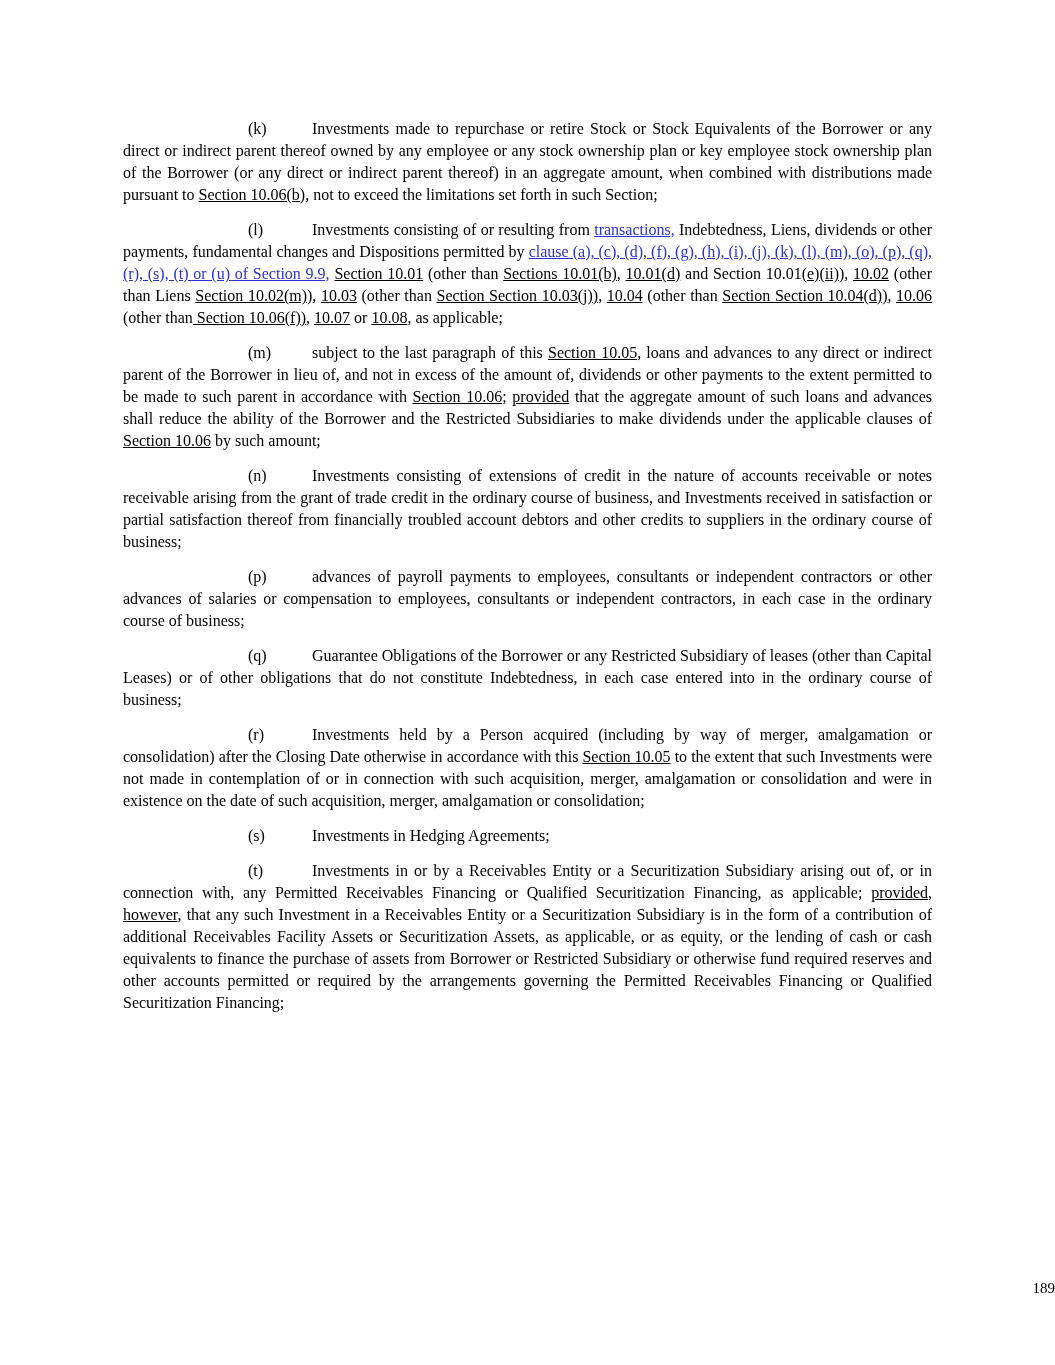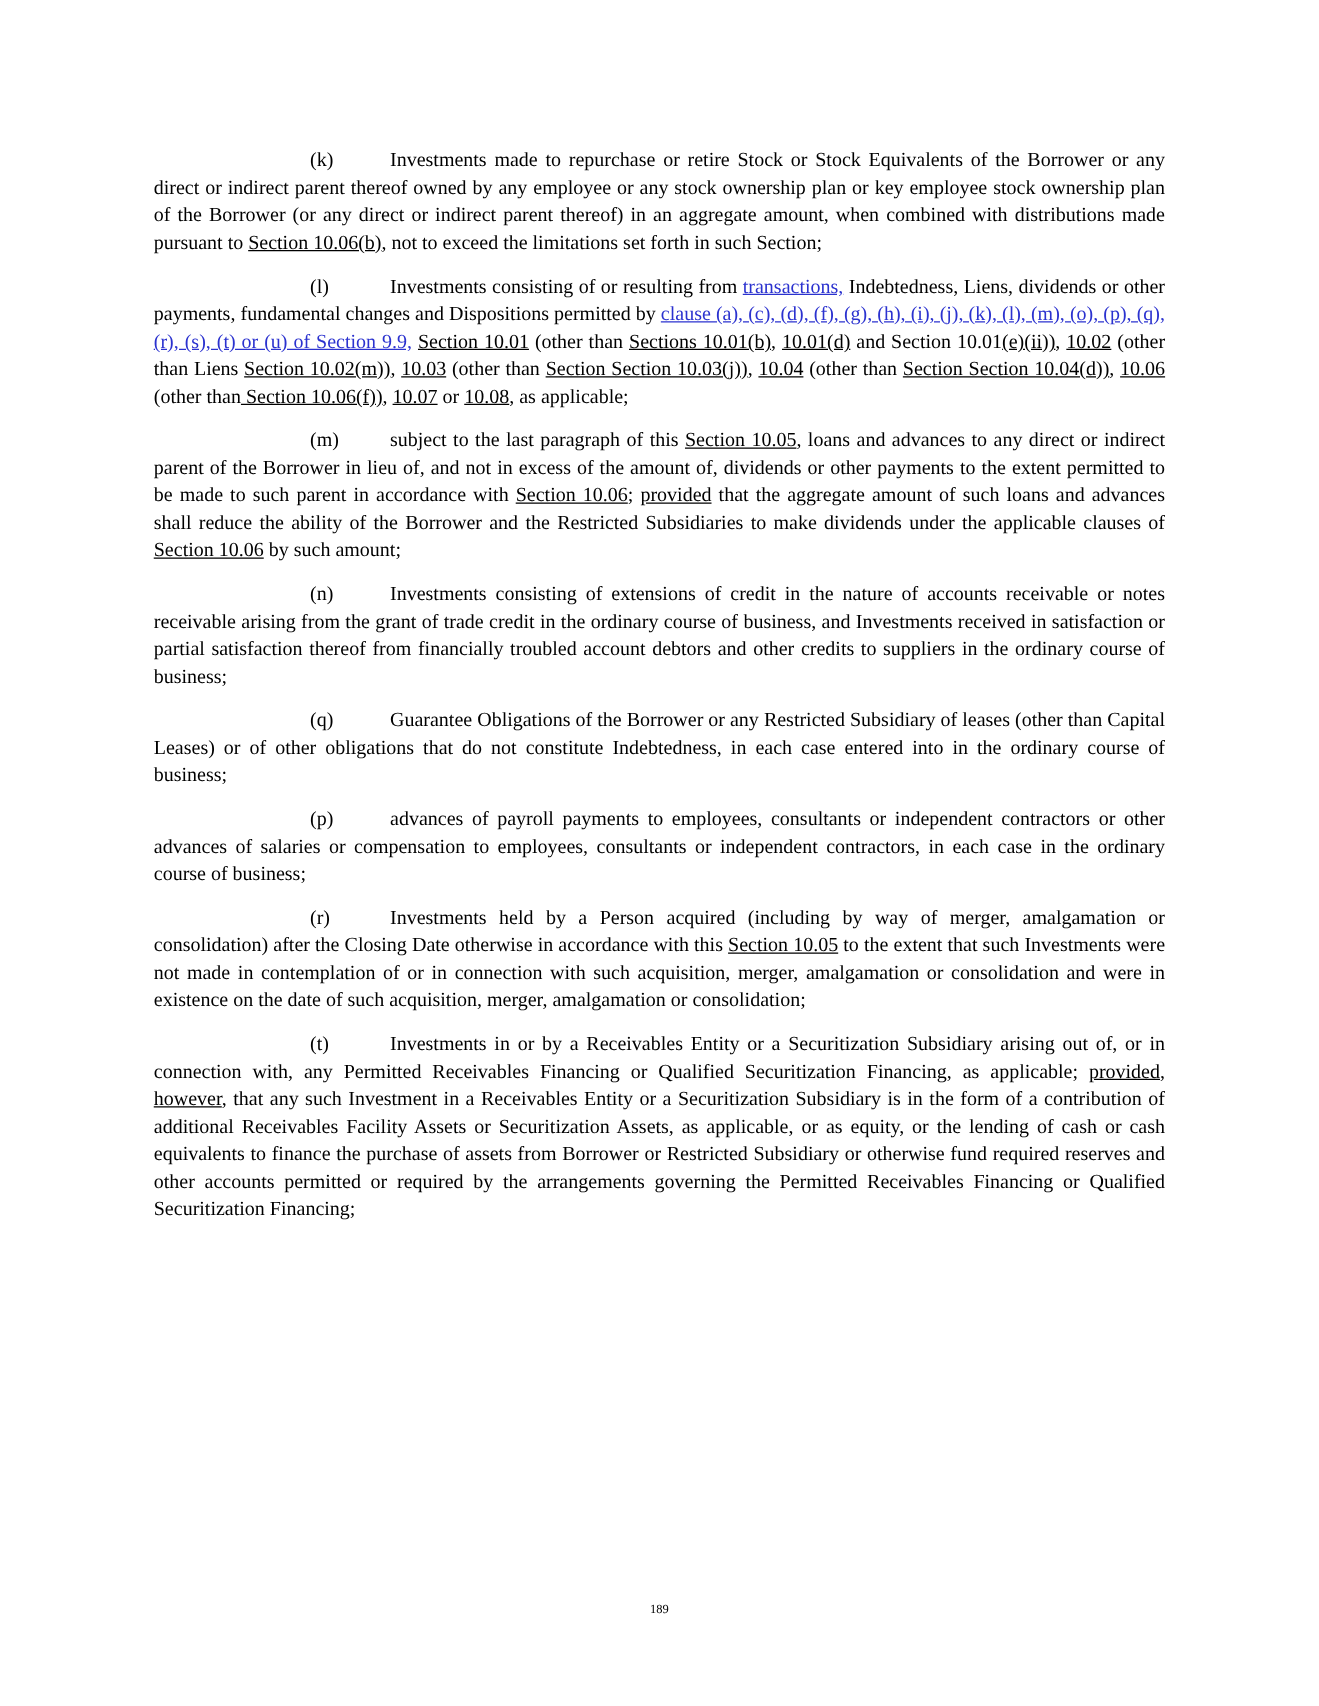--- a/index.html
+++ b/index.html
@@ -39,33 +39,34 @@
   .seg-link {
     color: var(--link-color, #2b32cf);
     text-decoration: underline;
     cursor: pointer;
   }
   .pageno {
     position: absolute;
     left: 0;
     top: 1280px;
     width: 100%;
-    text-align: center;
-    font-size: 10px;
+    text-align: right;
+    font-size: 15px;
     line-height: 16px;
   }
 </style>
 </head>
 <body>
 
 <div class="page">
   <div class="content">
       <p class="para"><span class="plabel">(k)</span><span class="seg-plain">Investments made to repurchase or retire Stock or Stock Equivalents of the Borrower or any direct or indirect parent thereof owned by any employee or any stock ownership plan or key employee stock ownership plan of the Borrower (or any direct or indirect parent thereof) in an aggregate amount, when combined with distributions made pursuant to </span><span class="seg-u">Section 10.06(b)</span><span class="seg-plain">, not to exceed the limitations set forth in such Section;</span></p>
       <p class="para"><span class="plabel">(l)</span><span class="seg-plain">Investments consisting of or resulting from </span><span class="seg-link">transactions,</span><span class="seg-plain"> Indebtedness, Liens, dividends or other payments, fundamental changes and Dispositions permitted by </span><span class="seg-link">clause (a), (c), (d), (f), (g), (h), (i), (j), (k), (l), (m), (o), (p), (q), (r), (s), (t) or (u) of Section 9.9,</span><span class="seg-plain"> </span><span class="seg-u">Section 10.01</span><span class="seg-plain"> (other than </span><span class="seg-u">Sections 10.01(b)</span><span class="seg-plain">, </span><span class="seg-u">10.01(d)</span><span class="seg-plain"> and Section 10.01</span><span class="seg-u">(e)(ii))</span><span class="seg-plain">, </span><span class="seg-u">10.02</span><span class="seg-plain"> (other than Liens </span><span class="seg-u">Section 10.02(m))</span><span class="seg-plain">, </span><span class="seg-u">10.03</span><span class="seg-plain"> (other than </span><span class="seg-u">Section Section 10.03(j))</span><span class="seg-plain">, </span><span class="seg-u">10.04</span><span class="seg-plain"> (other than </span><span class="seg-u">Section Section 10.04(d))</span><span class="seg-plain">, </span><span class="seg-u">10.06</span><span class="seg-plain"> (other than</span><span class="seg-u"> Section 10.06(f))</span><span class="seg-plain">, </span><span class="seg-u">10.07</span><span class="seg-plain"> or </span><span class="seg-u">10.08</span><span class="seg-plain">, as applicable;</span></p>
       <p class="para"><span class="plabel">(m)</span><span class="seg-plain">subject to the last paragraph of this </span><span class="seg-u">Section 10.05</span><span class="seg-plain">, loans and advances to any direct or indirect parent of the Borrower in lieu of, and not in excess of the amount of, dividends or other payments to the extent permitted to be made to such parent in accordance with </span><span class="seg-u">Section 10.06</span><span class="seg-plain">; </span><span class="seg-u">provided</span><span class="seg-plain"> that the aggregate amount of such loans and advances shall reduce the ability of the Borrower and the Restricted Subsidiaries to make dividends under the applicable clauses of </span><span class="seg-u">Section 10.06</span><span class="seg-plain"> by such amount;</span></p>
       <p class="para"><span class="plabel">(n)</span><span class="seg-plain">Investments consisting of extensions of credit in the nature of accounts receivable or notes receivable arising from the grant of trade credit in the ordinary course of business, and Investments received in satisfaction or partial satisfaction thereof from financially troubled account debtors and other credits to suppliers in the ordinary course of business;</span></p>
+      <p class="para"><span class="plabel">(p)</span><span class="seg-plain">advances of payroll payments to employees, consultants or independent contractors or other advances of salaries or compensation to employees, consultants or independent contractors, in each case in the ordinary course of business;</span></p>
       <p class="para"><span class="plabel">(q)</span><span class="seg-plain">Guarantee Obligations of the Borrower or any Restricted Subsidiary of leases (other than Capital Leases) or of other obligations that do not constitute Indebtedness, in each case entered into in the ordinary course of business;</span></p>
-      <p class="para"><span class="plabel">(p)</span><span class="seg-plain">advances of payroll payments to employees, consultants or independent contractors or other advances of salaries or compensation to employees, consultants or independent contractors, in each case in the ordinary course of business;</span></p>
       <p class="para"><span class="plabel">(r)</span><span class="seg-plain">Investments held by a Person acquired (including by way of merger, amalgamation or consolidation) after the Closing Date otherwise in accordance with this </span><span class="seg-u">Section 10.05</span><span class="seg-plain"> to the extent that such Investments were not made in contemplation of or in connection with such acquisition, merger, amalgamation or consolidation and were in existence on the date of such acquisition, merger, amalgamation or consolidation;</span></p>
+      <p class="para"><span class="plabel">(s)</span><span class="seg-plain">Investments in Hedging Agreements;</span></p>
       <p class="para"><span class="plabel">(t)</span><span class="seg-plain">Investments in or by a Receivables Entity or a Securitization Subsidiary arising out of, or in connection with, any Permitted Receivables Financing or Qualified Securitization Financing, as applicable; </span><span class="seg-u">provided</span><span class="seg-plain">, </span><span class="seg-u">however</span><span class="seg-plain">, that any such Investment in a Receivables Entity or a Securitization Subsidiary is in the form of a contribution of additional Receivables Facility Assets or Securitization Assets, as applicable, or as equity, or the lending of cash or cash equivalents to finance the purchase of assets from Borrower or Restricted Subsidiary or otherwise fund required reserves and other accounts permitted or required by the arrangements governing the Permitted Receivables Financing or Qualified Securitization Financing;</span></p>
     </div>
   <div class="pageno">189</div>
 </div>
 
 </body></html>

